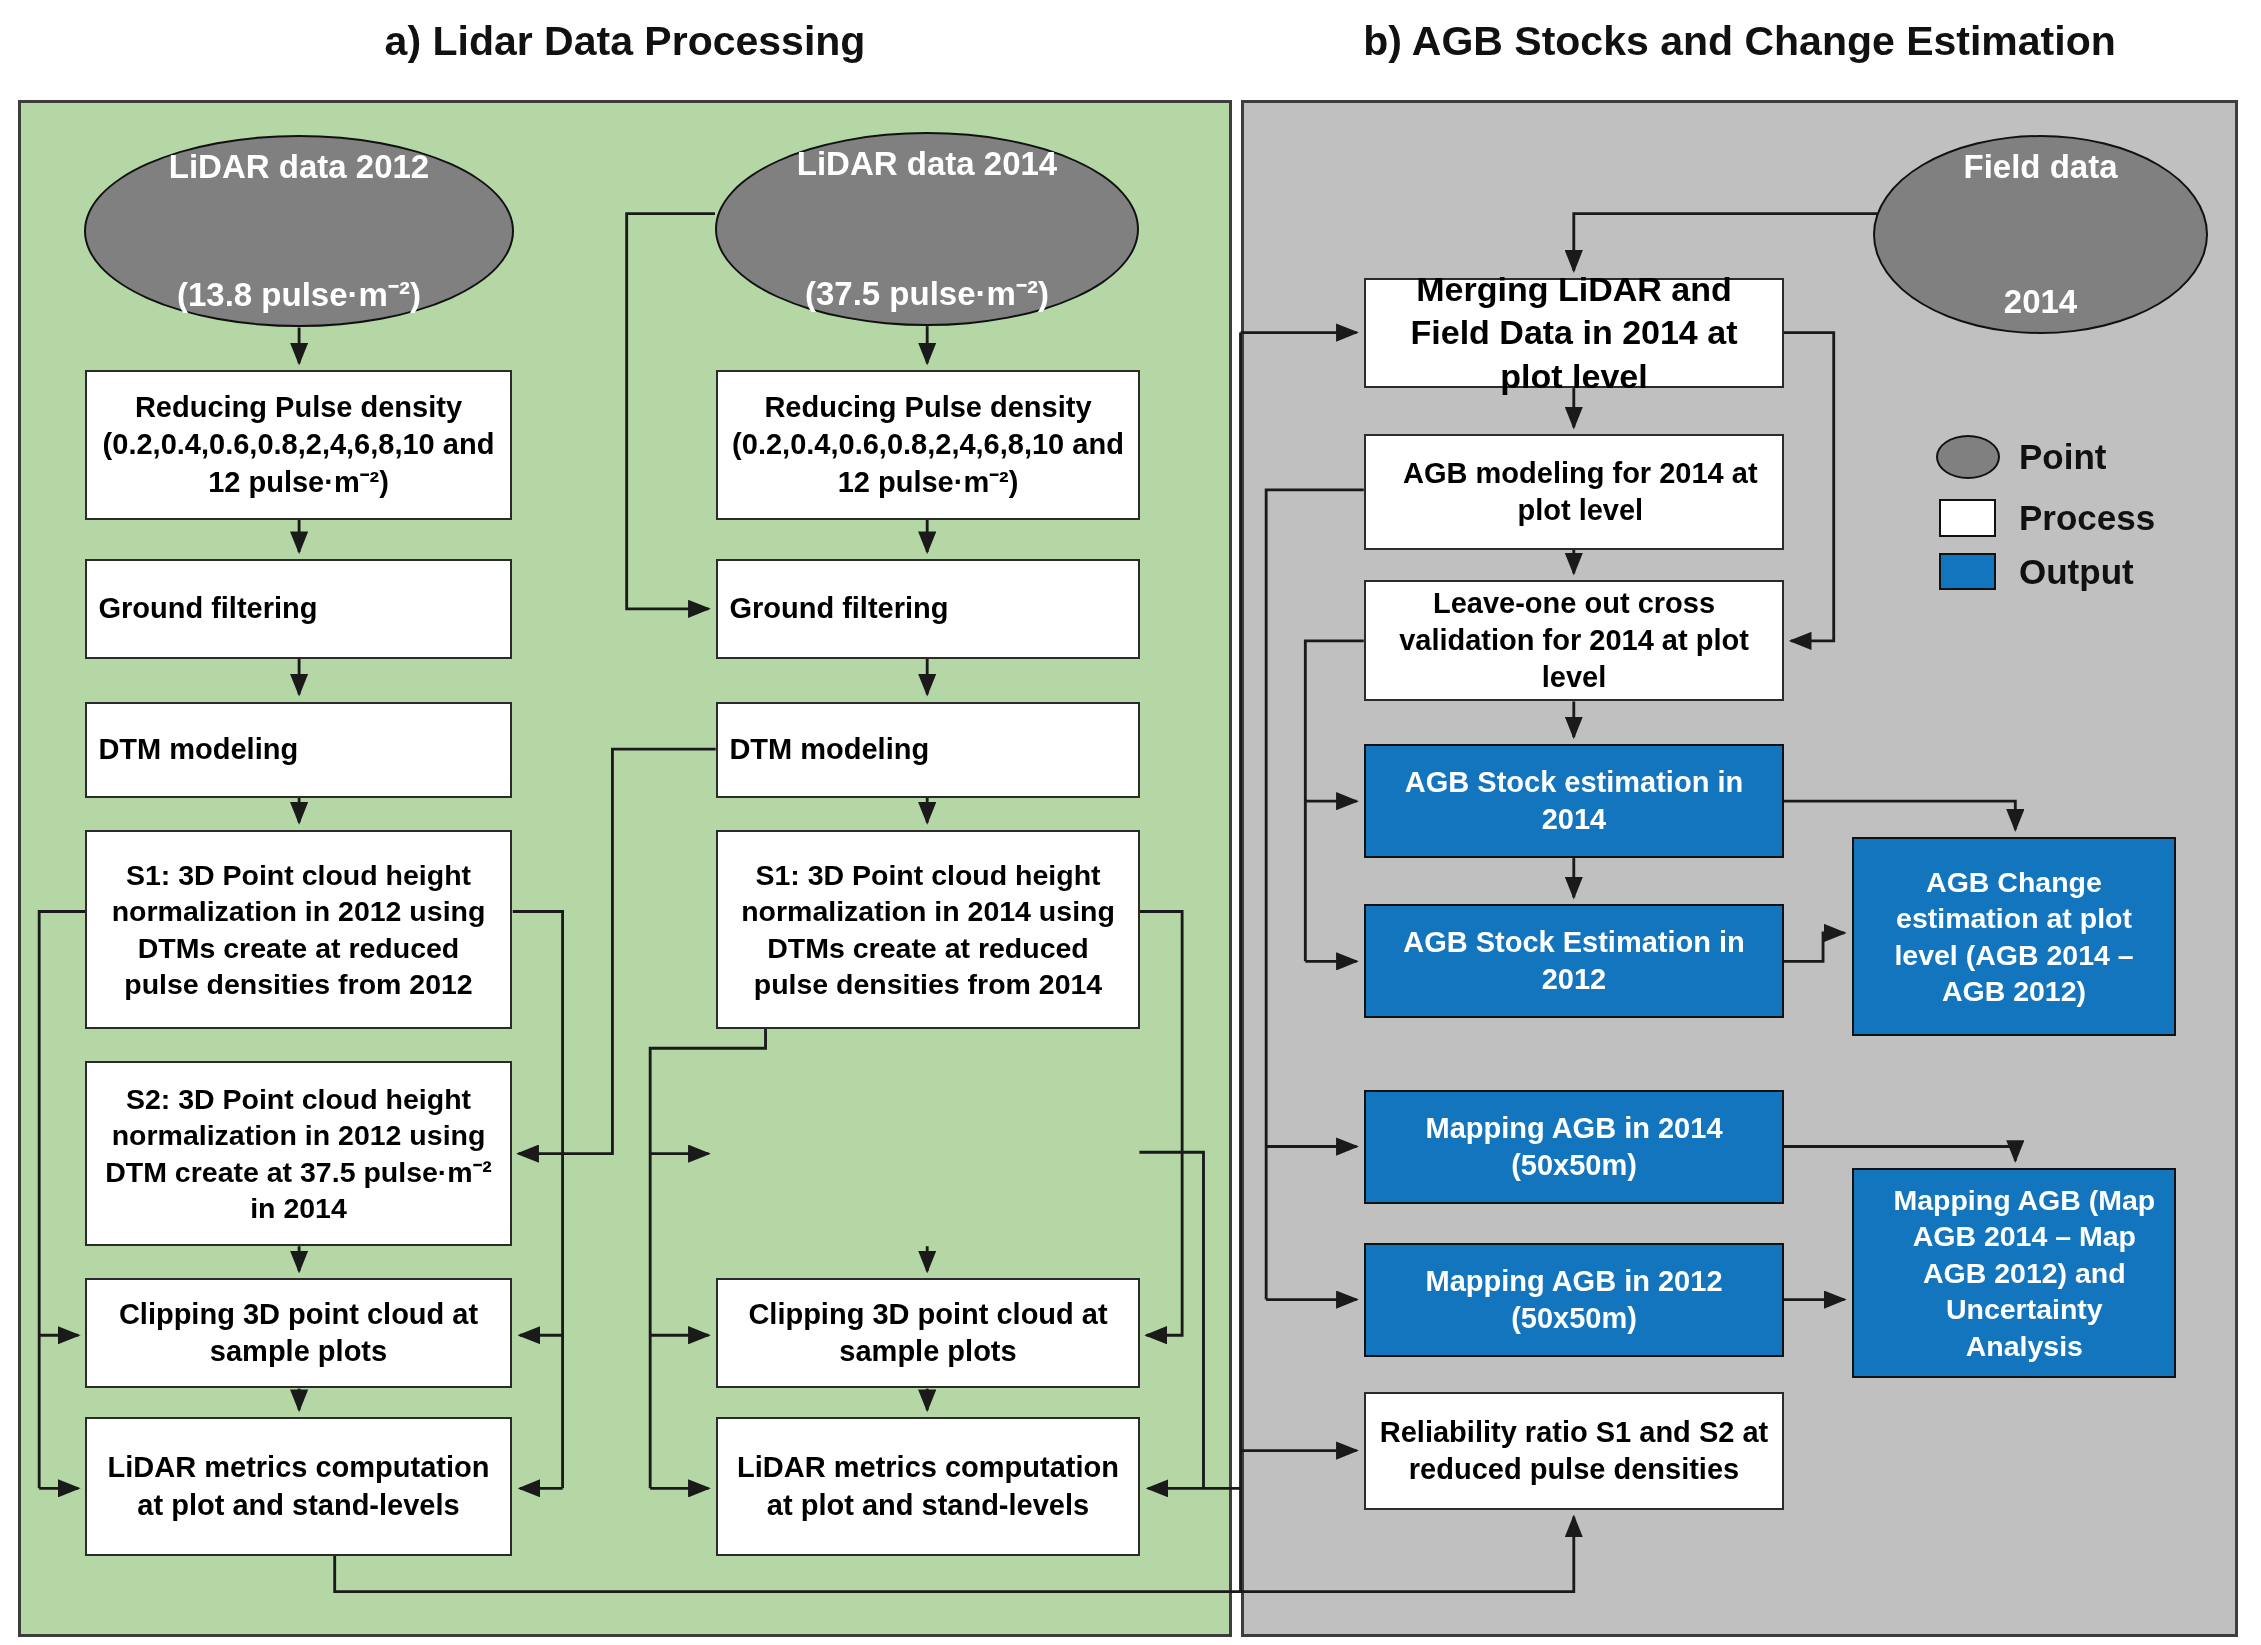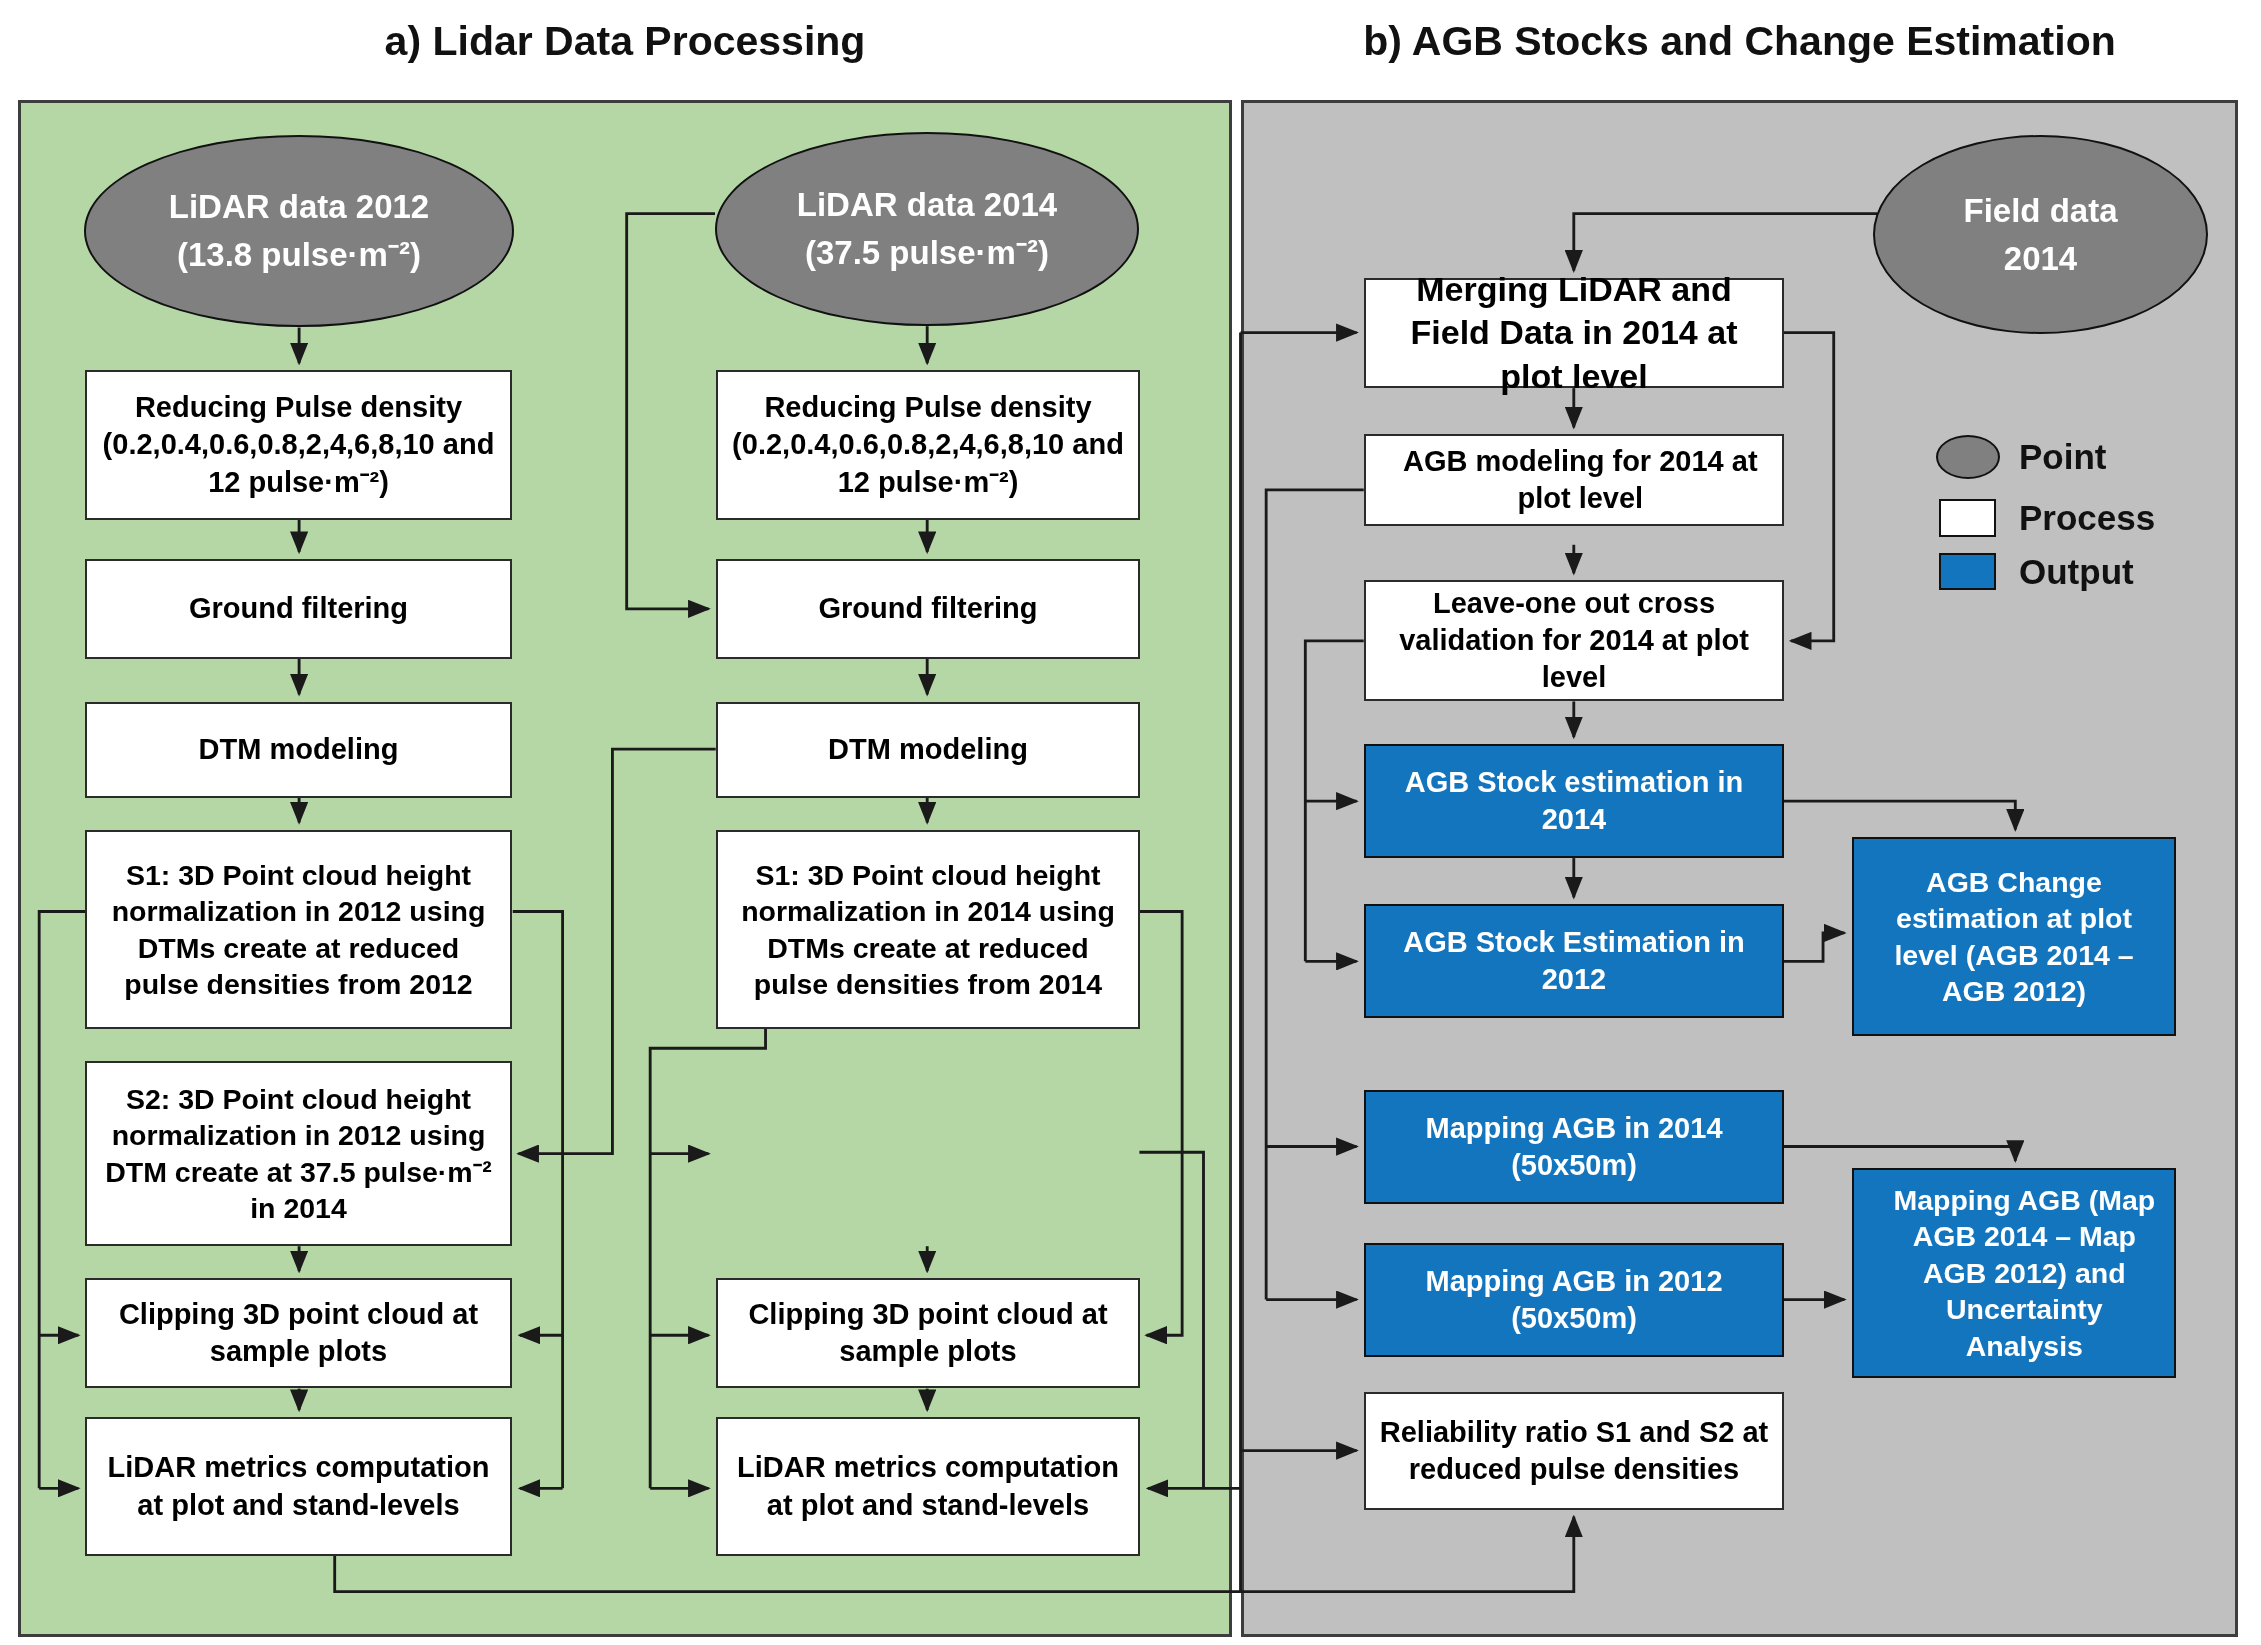--- a/index.html
+++ b/index.html
@@ -18,21 +18,21 @@
   #panel-a{left:18px;top:100px;width:1214px;height:1537px;background:var(--green);}
   #panel-b{left:1241px;top:100px;width:997px;height:1537px;background:var(--gray);}
   .title{
     position:absolute;top:13px;height:57px;display:flex;align-items:center;justify-content:center;
     font-size:41px;color:#111;z-index:2;white-space:nowrap;
   }
   #title-a{left:18px;width:1214px;}
   #title-b{left:1241px;width:997px;}
   svg.wires{position:absolute;left:0;top:0;z-index:1;}
   .node{
-    position:absolute;display:flex;align-items:center;justify-content:center;
+    position:absolute;display:flex;align-items:center;justify-content:space-between;
     text-align:center;box-sizing:border-box;padding:5.7px 11.4px;z-index:2;
     font-size:29px;line-height:1.28;color:#000;
   }
   .white{background:#ffffff;border:2.8px solid #2b2b2b;}
   .blue{background:var(--blue);border:2.8px solid #111;color:#ffffff;}
   .ellipse{
     border-radius:50%;background:var(--dark);border:2.8px solid #111;color:#ffffff;
     flex-direction:column;font-size:33px;line-height:1.45;
   }
   .sm{font-size:34px;}
@@ -147,21 +147,21 @@
   <div class="node white" style="left:716px;top:702px;width:424px;height:96px;">DTM modeling</div>
   <div class="node white" style="left:716px;top:830px;width:424px;height:199px;font-size:28.5px;">S1: 3D Point cloud height normalization in 2014 using DTMs create at reduced pulse densities from 2014</div>
   <div class="node white" style="left:716px;top:1278px;width:424px;height:110px;">Clipping 3D point cloud at sample plots</div>
   <div class="node white" style="left:716px;top:1417px;width:424px;height:139px;">LiDAR metrics computation at plot and stand-levels</div>
 
   <div class="node ellipse" style="left:1873px;top:135px;width:335px;height:199px;">
     <span>Field data</span>
     <span>2014</span>
   </div>
   <div class="node white sm" style="left:1364px;top:278px;width:420px;height:110px;">Merging LiDAR and Field Data in 2014 at plot level</div>
-  <div class="node white" style="left:1364px;top:434px;width:420px;height:92px;padding-left:24px;">AGB modeling for 2014 at plot level</div>
+  <div class="node white" style="left:1364px;top:434px;width:420px;height:116px;padding-left:24px;">AGB modeling for 2014 at plot level</div>
   <div class="node white" style="left:1364px;top:580px;width:420px;height:121px;">Leave-one out cross validation for 2014 at plot level</div>
   <div class="node blue" style="left:1364px;top:744px;width:420px;height:114px;">AGB Stock estimation in 2014</div>
   <div class="node blue" style="left:1364px;top:904px;width:420px;height:114px;">AGB Stock Estimation in 2012</div>
   <div class="node blue" style="left:1364px;top:1090px;width:420px;height:114px;">Mapping AGB in 2014 (50x50m)</div>
   <div class="node blue" style="left:1364px;top:1243px;width:420px;height:114px;">Mapping AGB in 2012 (50x50m)</div>
   <div class="node white" style="left:1364px;top:1392px;width:420px;height:118px;">Reliability ratio S1 and S2 at reduced pulse densities</div>
   <div class="node blue" style="left:1852px;top:837px;width:324px;height:199px;font-size:28.5px;">AGB Change estimation at plot level (AGB 2014 – AGB 2012)</div>
   <div class="node blue" style="left:1852px;top:1168px;width:324px;height:210px;font-size:28.5px;padding-left:32px;">Mapping AGB (Map AGB 2014 – Map AGB 2012) and Uncertainty Analysis</div>
 
   <div class="legend-swatch" style="left:1936px;top:435px;width:64px;height:44px;border-radius:50%;background:var(--dark);border:2.8px solid #111;"></div>

